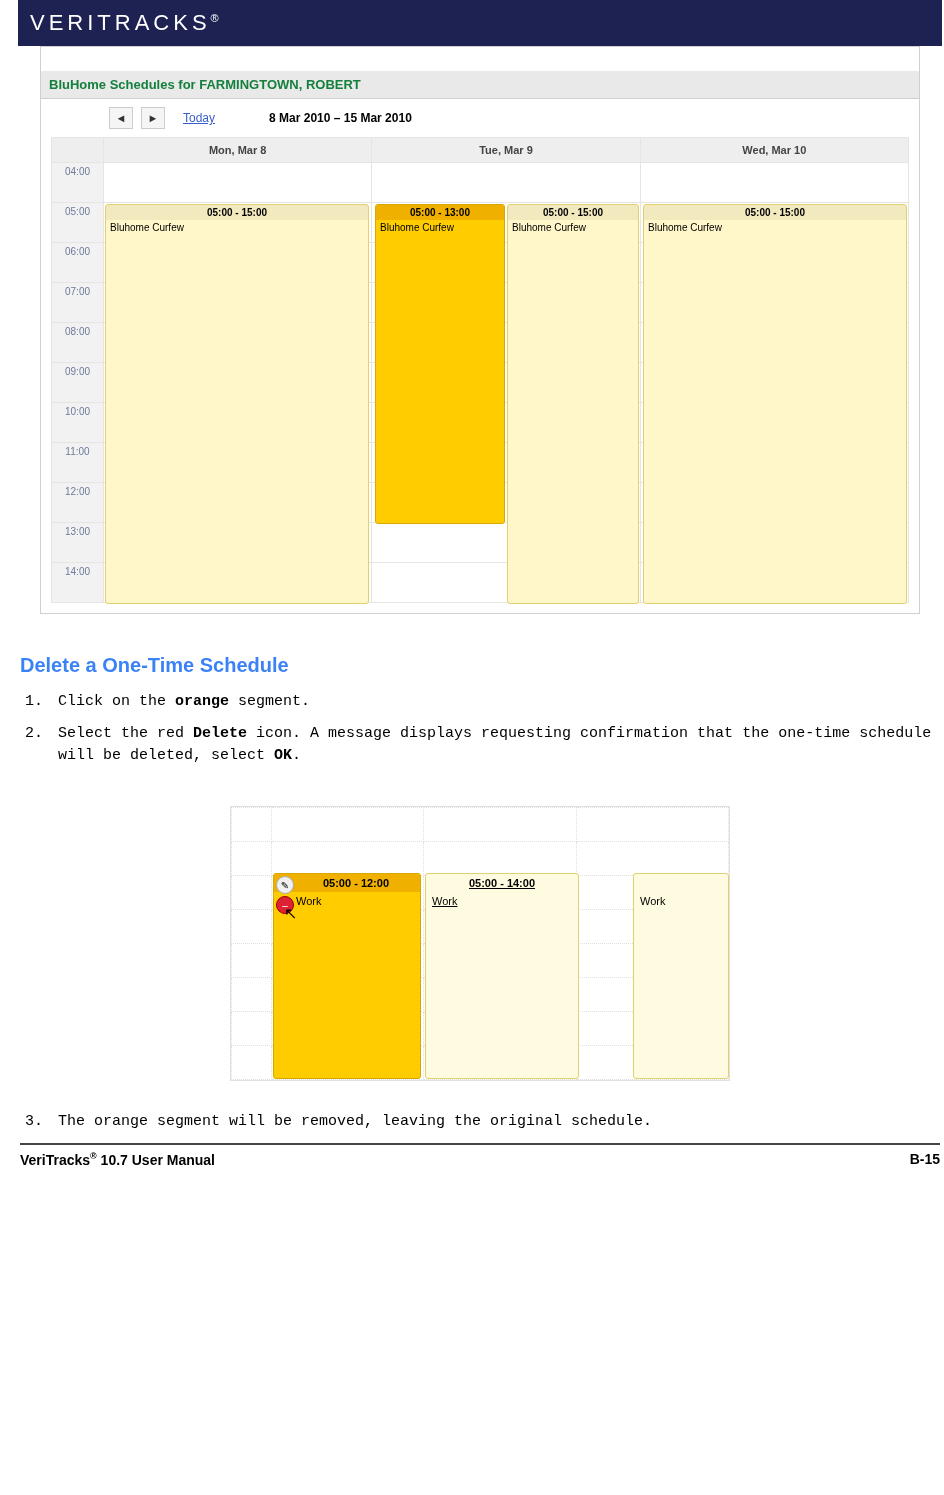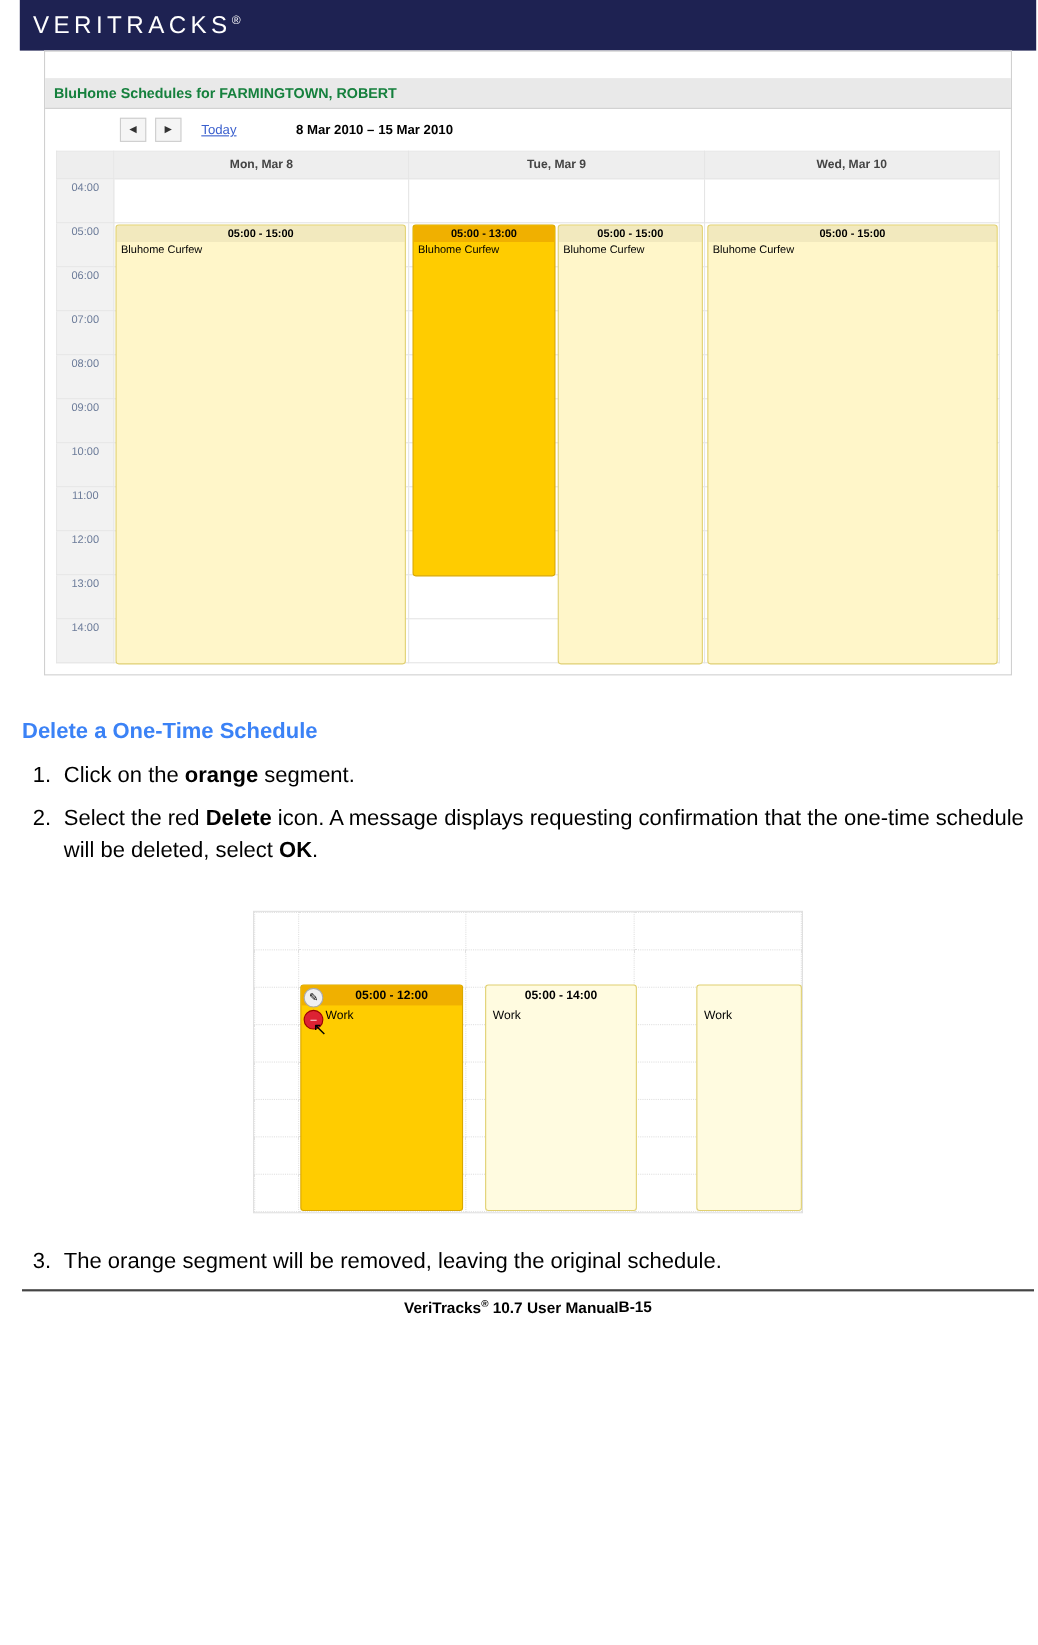--- a/index.html
+++ b/index.html
@@ -120,21 +120,21 @@
   .event-label { padding: 2px 4px; }
 
   
   .section-heading {
     color: #3b82f6;
     font-family: Arial, sans-serif;
     font-size: 20px;
     font-weight: bold;
     margin: 40px 0 14px 0;
   }
-  ol.steps { margin: 0 0 0 32px; padding: 0; font-family: Liberation Sans, sans-serif; font-size: 20px; line-height: 1.45; }
+  ol.steps { margin: 0 0 0 32px; padding: 0; font-family: Liberation Mono, monospace; font-size: 15px; line-height: 1.45; }
   ol.steps li { margin-bottom: 10px; padding-left: 6px; }
 
   
   .shot2 {
     margin: 40px auto 30px auto;
     width: 500px;
     border: 1px solid #e0e0e0;
     position: relative;
     background: #fff;
   }
@@ -173,21 +173,21 @@
     top: 30px; left: 10px;
     font-size: 16px;
     pointer-events: none;
   }
 
   
   .footer-line {
     border-top: 2px solid #444;
     padding-top: 6px;
     display: flex;
-    justify-content: center;
+    justify-content: space-between;
     font-family: Arial, sans-serif;
     font-size: 14px;
     font-weight: bold;
   }
   .footer-line .reg { font-size: 9px; vertical-align: super; }
 </style>
 </head>
 <body>
 
 <div class="page">
@@ -384,21 +384,21 @@
       </table>
 
     <div class="s2-event orange" style="top:66px; left:42px; width:148px; height:206px;">
       <span class="edit-icon">✎</span>
       <span class="delete-icon">–</span>
       <span class="cursor-icon">↖</span>
       <div class="s2-head" style="padding-left:22px;">05:00 - 12:00</div>
       <div class="s2-label" style="padding-left:22px;">Work</div>
     </div>
 
-    <div class="s2-event" style="top:66px; left:210px; width:138px; height:206px;">
+    <div class="s2-event" style="top:66px; left:194px; width:154px; height:206px;text-decoration:underline;">
       <div class="s2-head">05:00 - 14:00</div>
       <div class="s2-label">Work</div>
     </div>
 
     <div class="s2-event" style="top:66px; left:402px; width:96px; height:206px;">
       <div class="s2-head">&nbsp;</div>
       <div class="s2-label">Work</div>
     </div>
   </div>
 

